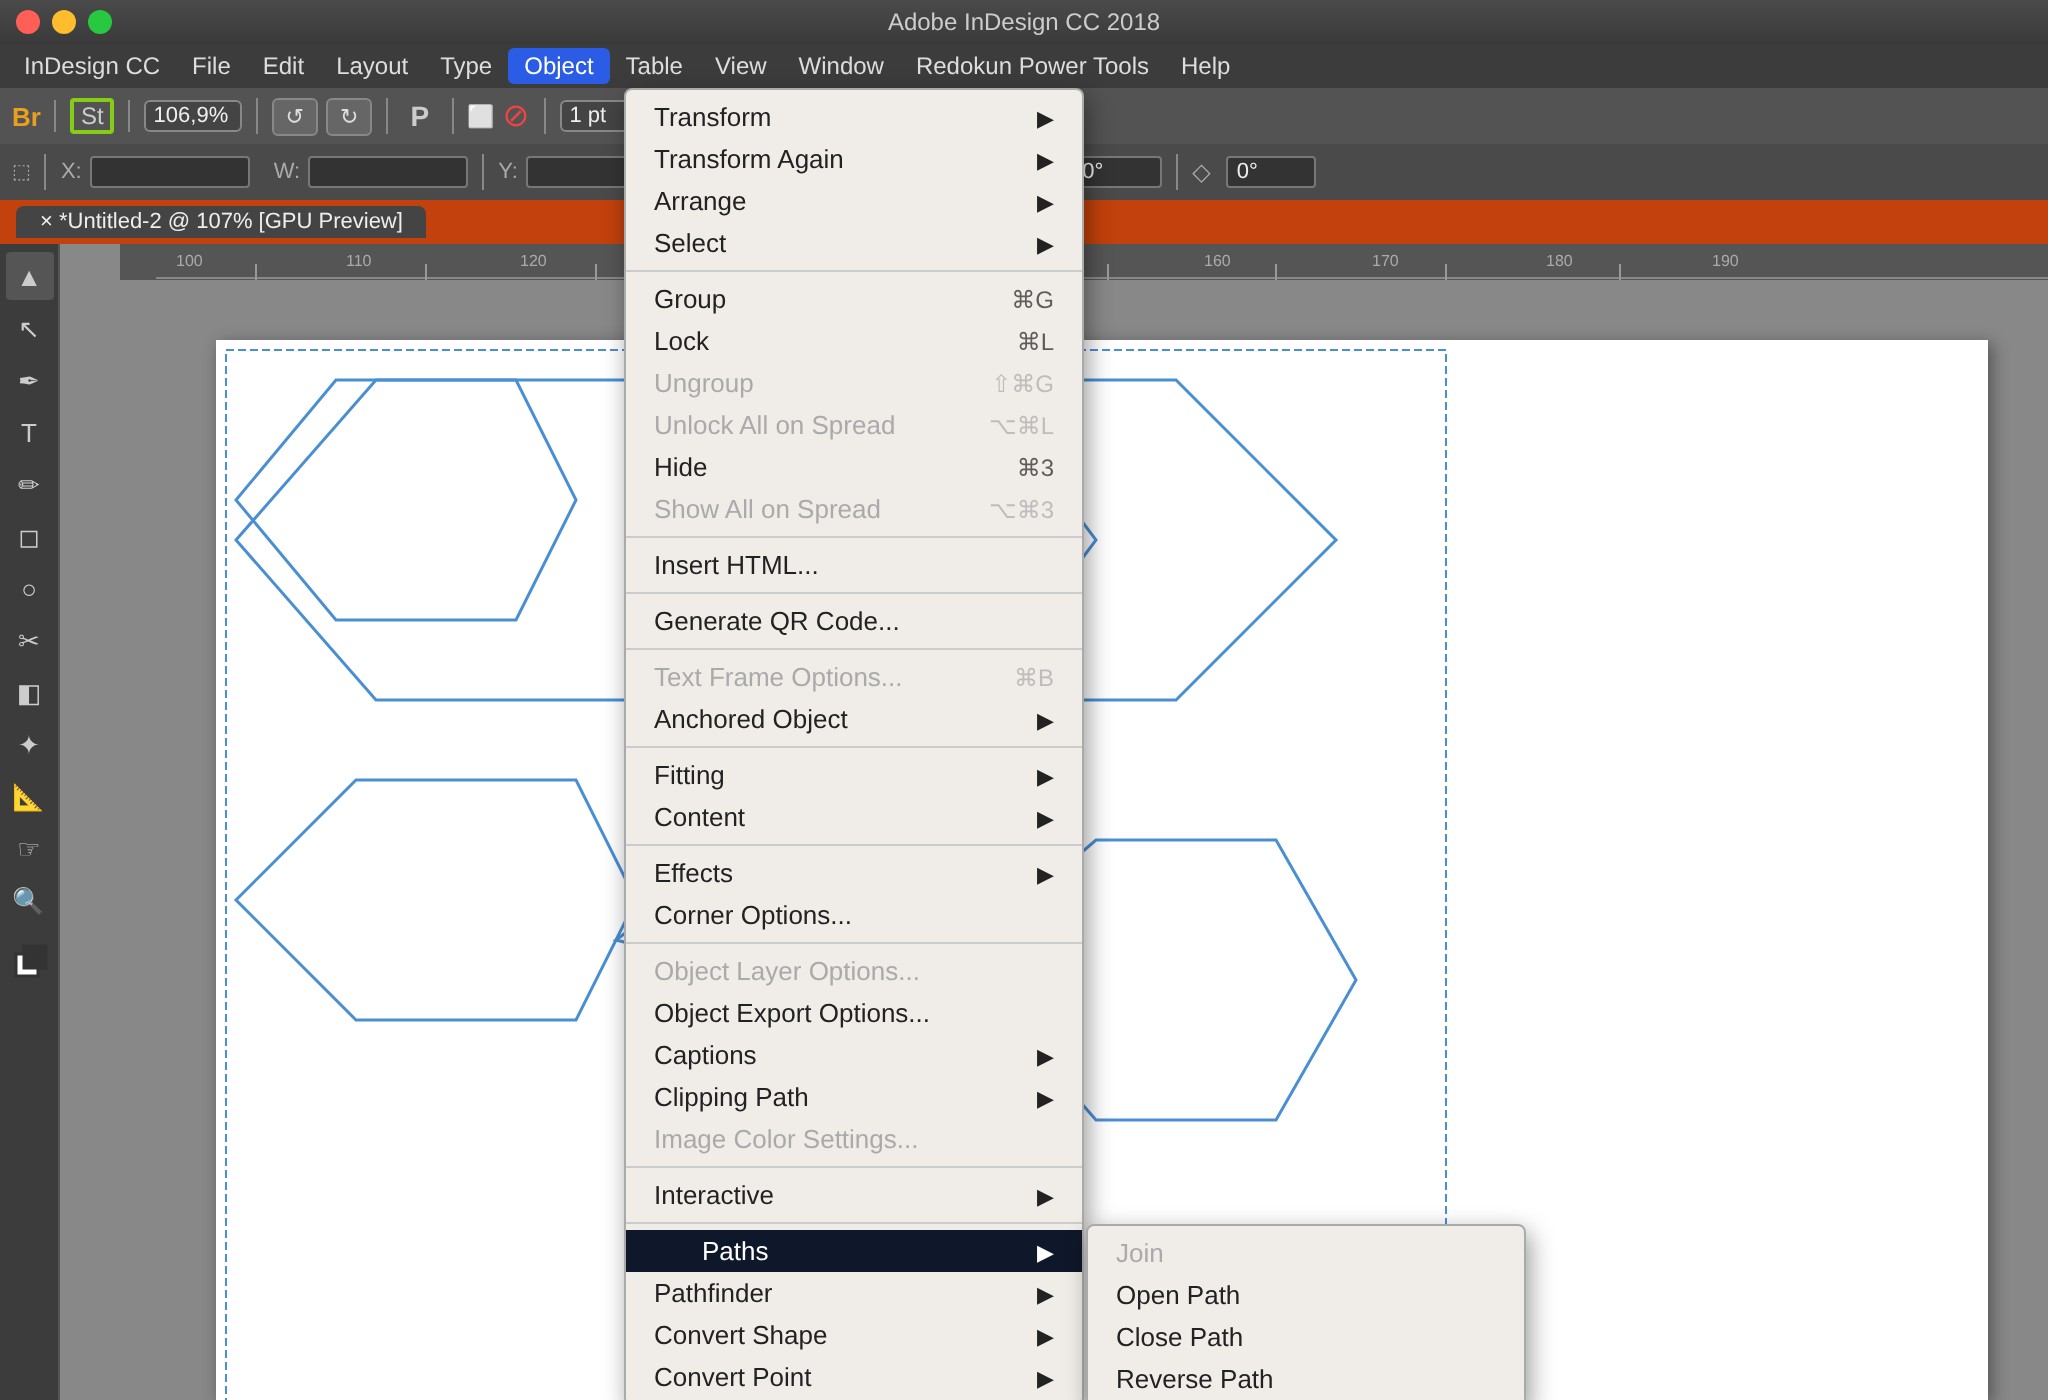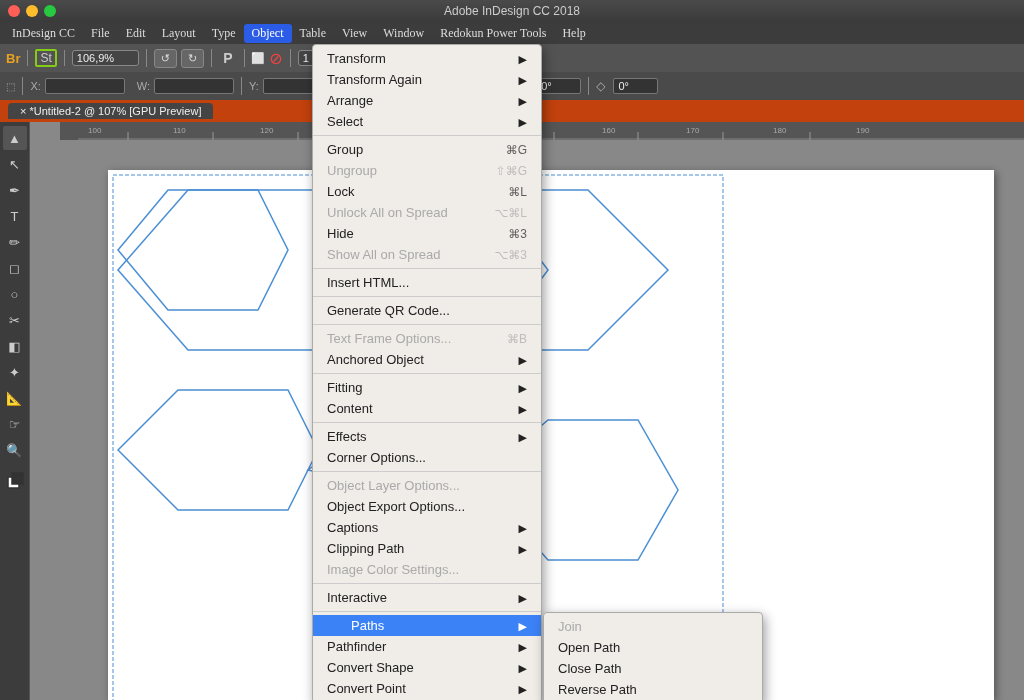--- a/index.html
+++ b/index.html
@@ -38,21 +38,20 @@
 
     
     #menubar {
       height: 22px;
       background: #3c3c3c;
       display: flex;
       align-items: center;
       padding: 0 4px;
       color: #ddd;
       font-size: 12px;
-      font-family: Liberation Serif, serif;
     }
     .menu-item {
       padding: 2px 8px;
       cursor: pointer;
       border-radius: 3px;
       white-space: nowrap;
     }
     .menu-item.active { background: #2b5ce6; color: #ffffff; }
 
     
@@ -216,21 +215,21 @@
     .menu-row {
       display: flex;
       align-items: flex-end;
       padding: 3px 14px;
       color: #222;
       font-size: 13px;
       cursor: pointer;
       position: relative;
     }
     .menu-row.disabled { color: #aaa; cursor: default; }
-    .menu-row.active-item { background: #3b82f6; color: white; padding-left: 38px; }
+    .menu-row.active-item { background: #0f172a; color: white; padding-left: 38px; }
     .menu-row .shortcut {
       margin-left: auto;
       font-size: 12px;
       color: inherit;
       opacity: 0.7;
     }
     .menu-row .arrow {
       margin-left: auto;
       font-size: 11px;
     }
@@ -282,21 +281,21 @@
   <div class="menu-item">Window</div>
   <div class="menu-item">Redokun Power Tools</div>
   <div class="menu-item">Help</div>
 </div>
 
 <div id="toolbar">
   <span style="color:#e8a020;font-weight:bold;font-size:13px;">Br</span>
   <span style="width:1px;height:16px;background:#888;margin:0 3px;display:inline-block;"></span>
   <span style="color:#ccc;font-size:12px;border:2px solid #84cc16;padding:0 3px;border-radius:2px;">St</span>
   <span style="width:1px;height:16px;background:#888;margin:0 3px;display:inline-block;"></span>
-  <input class="tb-input" value="106,9%" style="width: 67px;">
+  <input class="tb-input" value="106,9%" style="width: 49px;">
   <div class="tb-sep"></div>
   <button class="tb-btn">↺</button>
   <button class="tb-btn">↻</button>
   <div class="tb-sep"></div>
   <span style="color:#ccc;font-size:14px;font-weight:bold;margin:0 4px;">P</span>
   <div class="tb-sep"></div>
   <span style="color:#aaa;">⬜</span>
   <span style="color:#e44;font-size:16px;">⊘</span>
   <div class="tb-sep"></div>
   <input class="tb-input" value="1 pt" style="width: 50px;">
@@ -457,27 +456,27 @@
     <span>Select</span>
     <span class="arrow">▶</span>
   </div>
 
   <div class="menu-sep"></div>
 
   <div class="menu-row">
     <span>Group</span>
     <span class="shortcut">⌘G</span>
   </div>
+  <div class="menu-row">
+    <span>Lock</span>
+    <span class="shortcut">⌘L</span>
+  </div>
   <div class="menu-row disabled">
     <span>Ungroup</span>
     <span class="shortcut">⇧⌘G</span>
-  </div>
-  <div class="menu-row">
-    <span>Lock</span>
-    <span class="shortcut">⌘L</span>
   </div>
   <div class="menu-row disabled">
     <span>Unlock All on Spread</span>
     <span class="shortcut">⌥⌘L</span>
   </div>
   <div class="menu-row">
     <span>Hide</span>
     <span class="shortcut">⌘3</span>
   </div>
   <div class="menu-row disabled">

